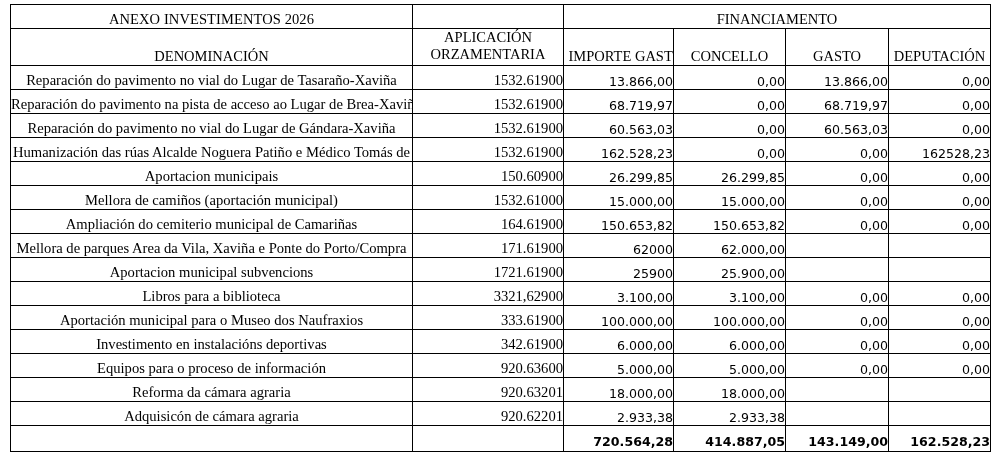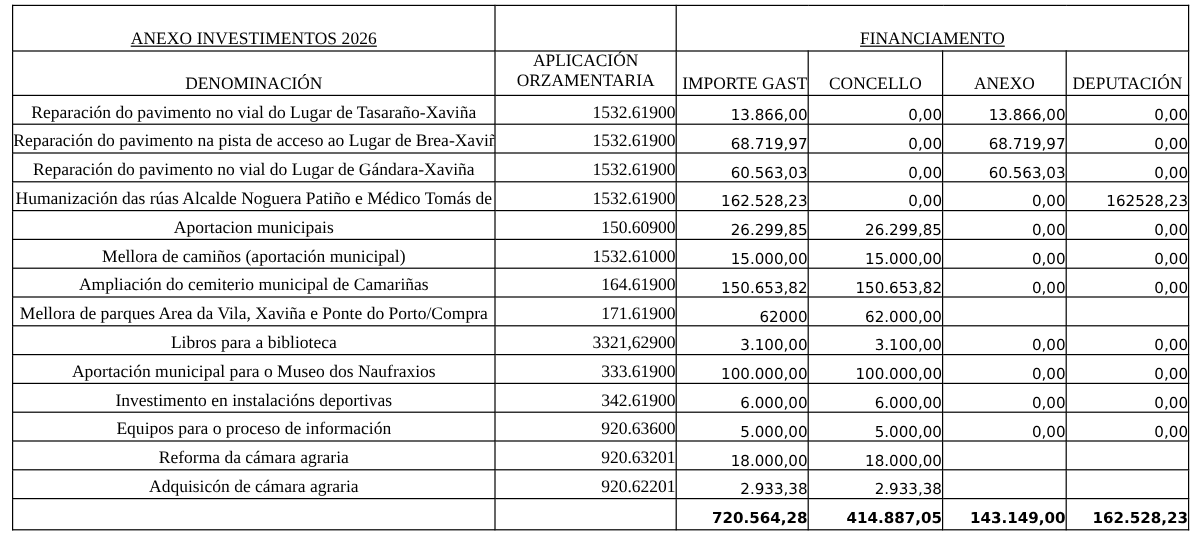--- a/index.html
+++ b/index.html
@@ -42,22 +42,21 @@
   
   col.c-denom { width: 402px; }
   col.c-aplic { width: 151px; }
   col.c-importe { width: 110px; }
   col.c-concello { width: 112px; }
   col.c-xunta { width: 103px; }
   col.c-deput { width: 102px; }
 
   
   .hdr-band {
-    height: 38px;
-    text-decoration: underline;
+    height: 24px;
   }
   .hdr-title {
     text-align: center;
     font-weight: bold;
     font-size: 14.5px;
     letter-spacing: .1px;
     vertical-align: middle;
     padding-bottom: 1px;
   }
   .hdr-financ {
@@ -158,21 +157,21 @@
       <tr class="hdr-sub">
         <td class="sub-cell">DENOMINACIÓN</td>
         <td class="sub-cell two-line">
           <div>APLICACIÓN</div>
           <div>ORZAMENTARIA</div>
         </td>
         <td class="sub-clip">
           <span class="wide">IMPORTE GASTO</span>
         </td>
         <td class="sub-cell">CONCELLO</td>
-        <td class="sub-cell">ANEXO</td>
+        <td class="sub-cell">GASTO</td>
         <td class="sub-cell">DEPUTACIÓN</td>
       </tr>
     </thead>
     <tbody id="tbody">
         <tr class="drow">
           <td class="denom">Reparación do pavimento no vial do Lugar de Tasaraño-Xaviña</td>
           <td class="aplic">1532.61900</td>
           <td class="num">13.866,00</td>
           <td class="num">0,00</td>
           <td class="num">13.866,00</td>
@@ -224,20 +223,28 @@
           <td class="num">150.653,82</td>
           <td class="num">150.653,82</td>
           <td class="num">0,00</td>
           <td class="num">0,00</td>
         </tr>
         <tr class="drow">
           <td class="denom">Mellora de parques Area da Vila, Xaviña e Ponte do Porto/Compra</td>
           <td class="aplic">171.61900</td>
           <td class="num">62000</td>
           <td class="num">62.000,00</td>
+          <td class="num"></td>
+          <td class="num"></td>
+        </tr>
+        <tr class="drow">
+          <td class="denom">Aportacion municipal subvencions</td>
+          <td class="aplic">1721.61900</td>
+          <td class="num">25900</td>
+          <td class="num">25.900,00</td>
           <td class="num"></td>
           <td class="num"></td>
         </tr>
         <tr class="drow">
           <td class="denom">Libros para a biblioteca</td>
           <td class="aplic">3321,62900</td>
           <td class="num">3.100,00</td>
           <td class="num">3.100,00</td>
           <td class="num">0,00</td>
           <td class="num">0,00</td>

